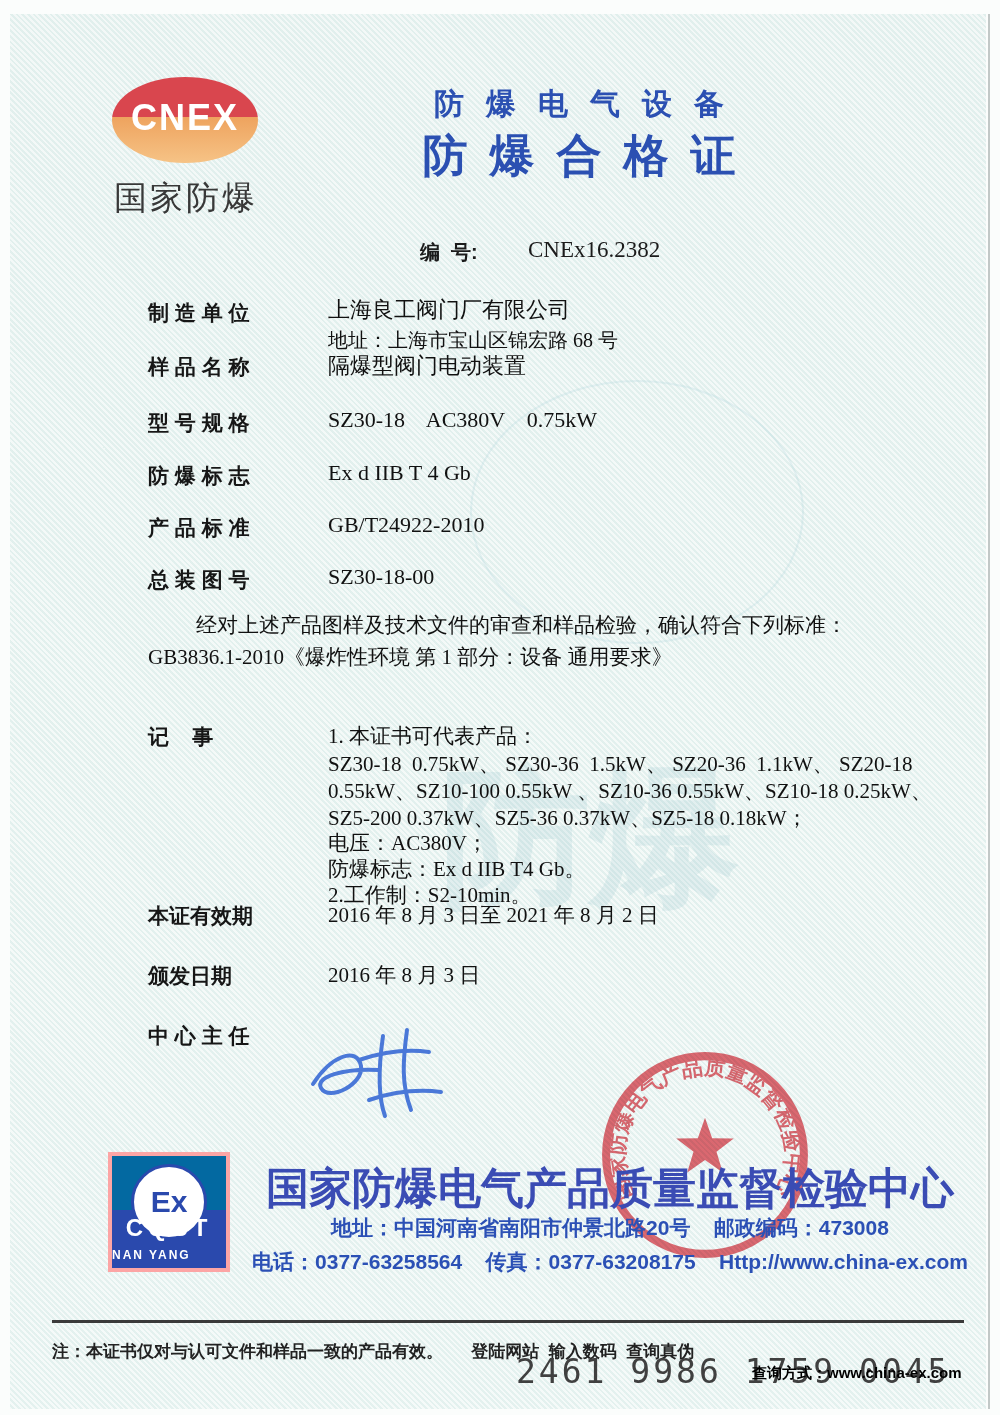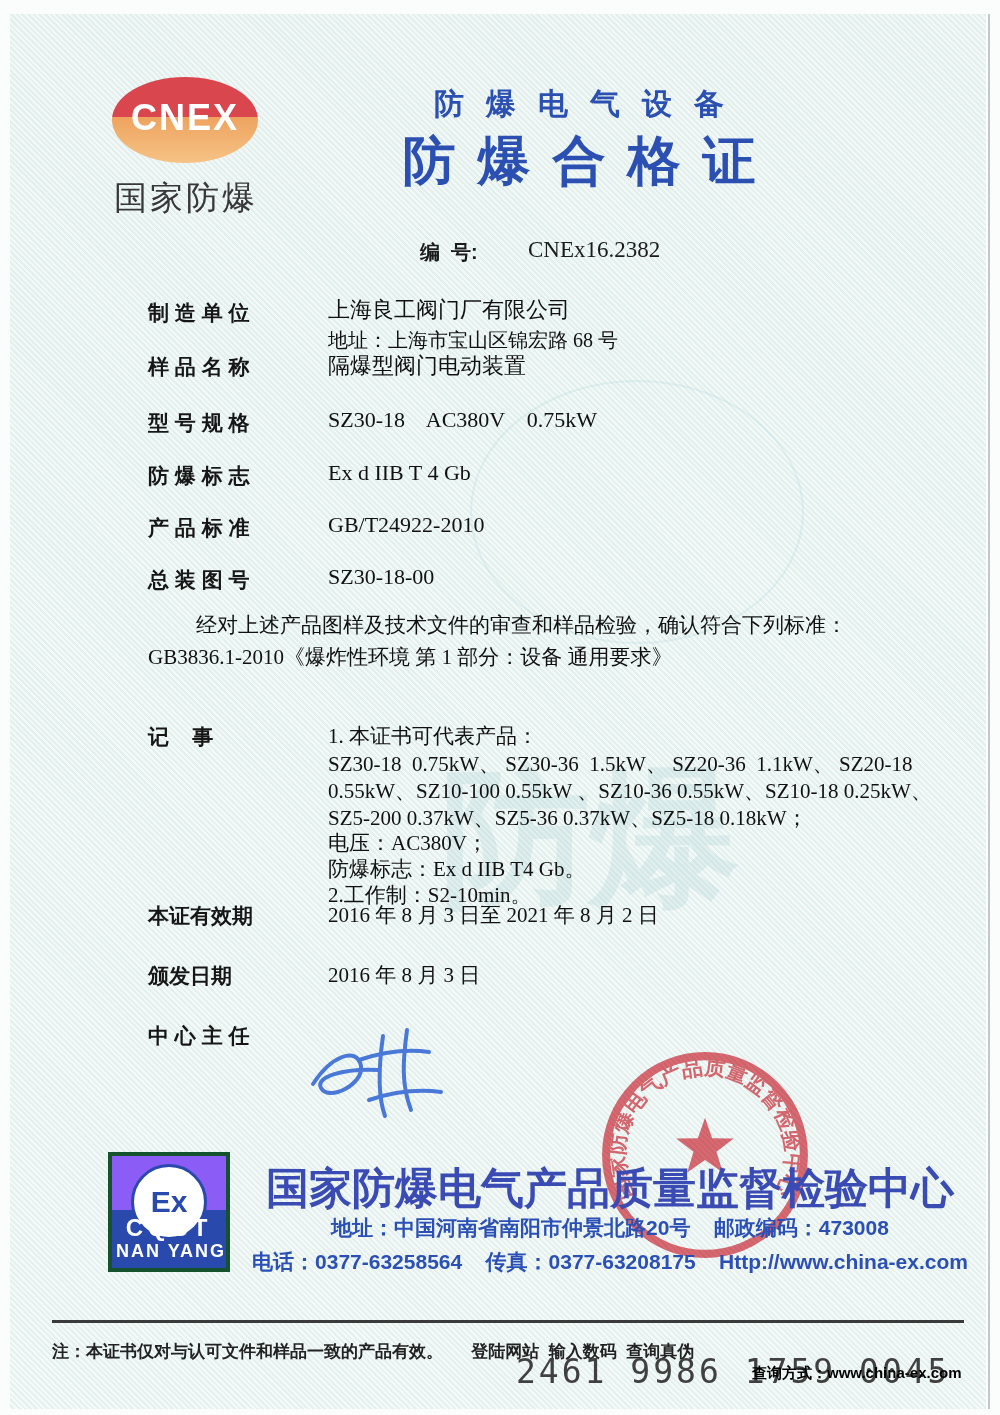--- a/index.html
+++ b/index.html
@@ -14,51 +14,51 @@
   
   .cnex-ellipse{position:absolute;left:112px;top:77px;width:146px;height:86px;border-radius:50%;
         background:linear-gradient(#d9464e 0 46%, #eea35e 46%, #f6c386 100%);
         display:flex;align-items:center;justify-content:center;}
   .cnex-word{color:#ffffff;font-weight:bold;font-size:36px;letter-spacing:2px;margin-top:-4px;}
   .cnex-caption{position:absolute;left:96px;top:176px;width:180px;text-align:center;
         font-size:33px;letter-spacing:3px;color:#383838;}
   .subtitle{position:absolute;left:330px;top:84px;width:520px;text-align:center;
         font-size:30px;font-weight:bold;letter-spacing:22px;color:#2b50b2;white-space:nowrap;}
   .title{position:absolute;left:330px;top:126px;width:520px;text-align:center;
-        font-size:53px;font-weight:bold;letter-spacing:22px;color:#2b50b2;white-space:nowrap;}
+        font-size:45px;font-weight:bold;letter-spacing:22px;color:#2b50b2;white-space:nowrap;}
   .certno{position:absolute;top:239px;left:420px;font-size:20px;font-weight:bold;white-space:pre;}
   .certno-val{position:absolute;top:237px;left:528px;font-size:23px;font-family:"Liberation Serif",serif;}
 
   
   .flabel{position:absolute;left:148px;font-size:21px;font-weight:bold;white-space:pre;color:#161616;}
   .fvalue{position:absolute;left:328px;font-size:22px;font-family:"Liberation Serif",serif;white-space:pre;color:#111;}
   .sub{font-size:20px;}
 
   
   .std{position:absolute;left:148px;font-size:21px;font-family:"Liberation Serif",serif;color:#111;white-space:pre;}
   .remark{position:absolute;left:328px;font-size:21px;font-family:"Liberation Serif",serif;color:#111;white-space:pre;}
 
   
   .sig{position:absolute;left:295px;top:1022px;}
 
   
   .seal{position:absolute;left:594px;top:1044px;mix-blend-mode:multiply;opacity:0.85;}
 
   
-  .exlogo{position:absolute;left:108px;top:1152px;width:122px;height:120px;background:#8b5cf6;
-          border:4px solid #14532d;box-sizing:border-box;}
+  .exlogo{position:absolute;left:108px;top:1152px;width:122px;height:120px;background:#0369a1;
+          border:4px solid #fca5a5;box-sizing:border-box;}
   .exband{position:absolute;left:0;bottom:0;width:100%;height:52%;background:#2a49ad;}
   .excircle{position:absolute;left:50%;top:8px;transform:translateX(-50%);width:76px;height:76px;
           border-radius:50%;background:#ffffff;border:3px solid #2a49ad;box-sizing:border-box;
           display:flex;align-items:center;justify-content:center;}
   .extext{color:#2a49ad;font-weight:bold;font-size:30px;}
   .cqst{position:absolute;left:0;bottom:26px;width:100%;text-align:center;color:#ffffff;
           font-size:24px;letter-spacing:5px;font-weight:bold;}
-  .nanyang{position:absolute;left:0;bottom:6px;width:100%;text-align:right;color:#ffffff;
-          font-size:18px;letter-spacing:2px;font-weight:bold;}
+  .nanyang{position:absolute;left:0;bottom:6px;width:100%;text-align:left;color:#ffffff;
+          font-size:12px;letter-spacing:2px;font-weight:bold;}
   .orgname{position:absolute;left:250px;top:1160px;width:720px;text-align:center;
           font-size:43px;font-weight:bold;color:#3a4cb4;font-family:"Liberation Serif",serif;white-space:nowrap;}
   .orgaddr{position:absolute;left:250px;top:1214px;width:720px;text-align:center;
           font-size:21px;font-weight:bold;color:#2b50b5;white-space:pre;}
   .orgtel{position:absolute;left:250px;top:1248px;width:720px;text-align:center;
           font-size:21px;font-weight:bold;color:#2b50b5;white-space:pre;}
 
   
   .divider{position:absolute;left:52px;top:1320px;width:912px;height:3px;background:#3a3a3a;}
   .note{position:absolute;left:52px;top:1340px;font-size:17px;font-weight:bold;color:#222;white-space:pre;}

